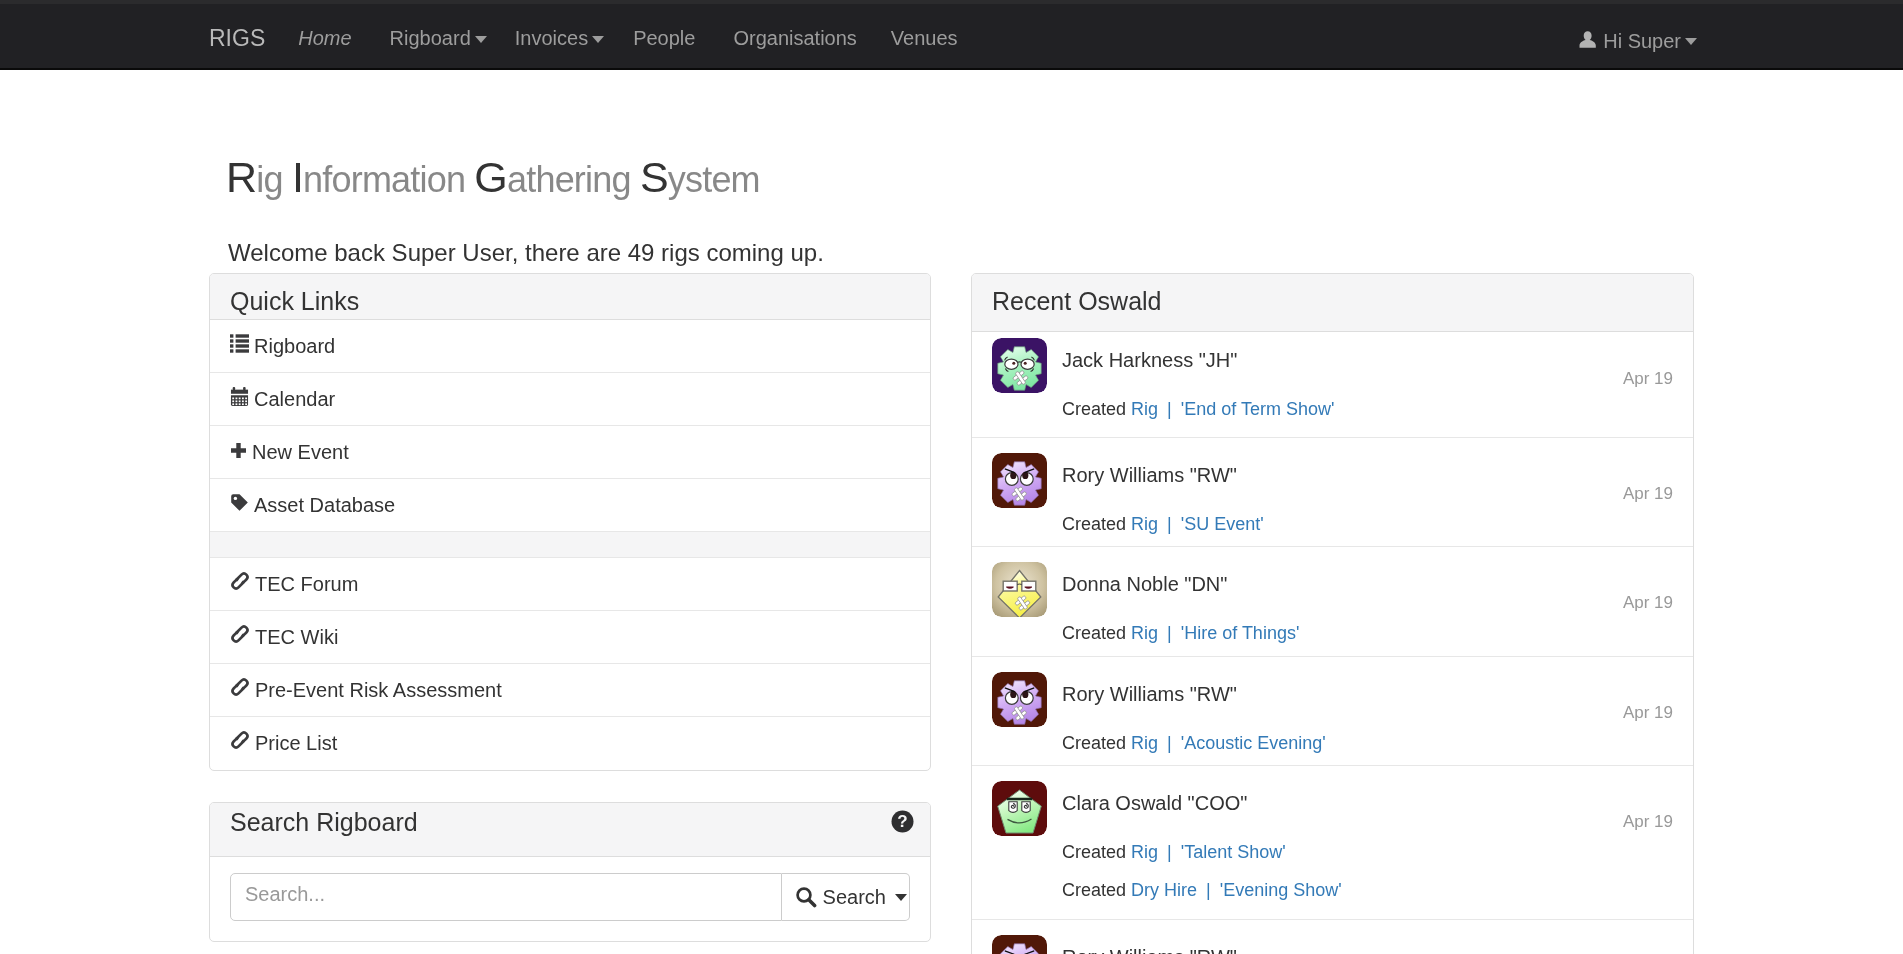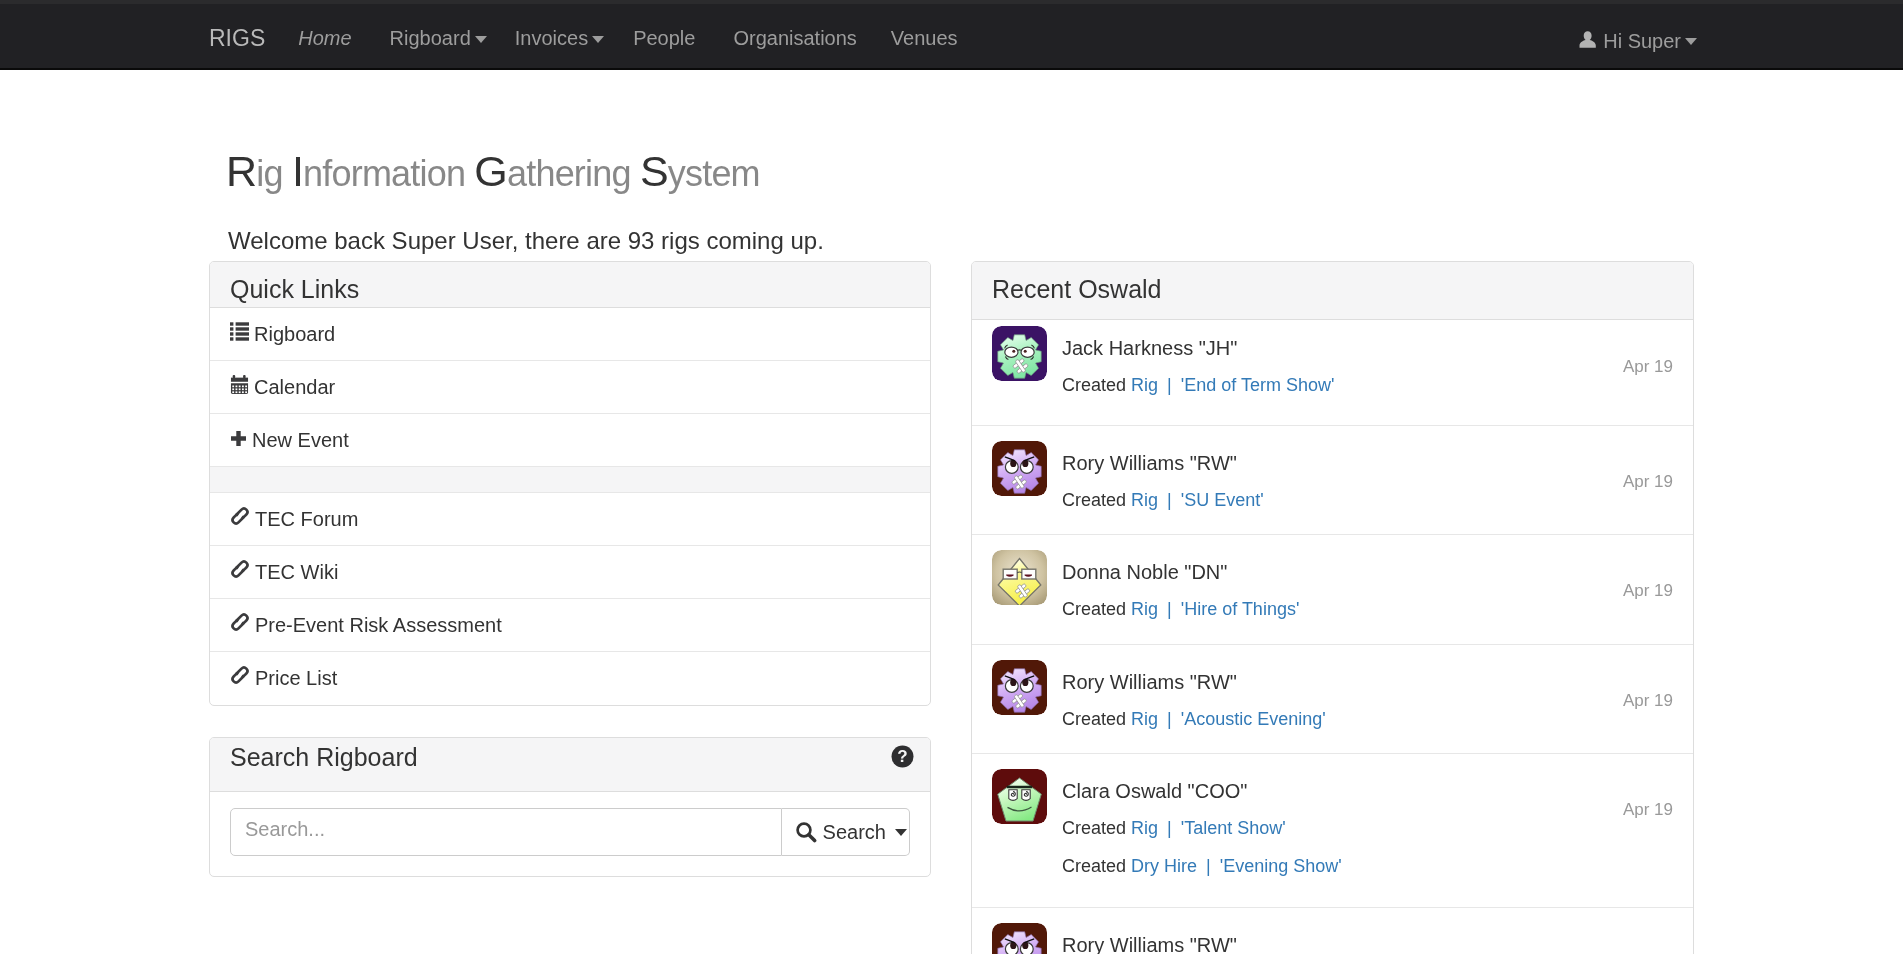--- a/index.html
+++ b/index.html
@@ -13,21 +13,21 @@
 .brand { color:#b9b9b9; font-size:23px; margin-right:0; }
 .navlinks { display:flex; align-items:center; }
 .navlinks .nl { color:#9d9d9d; font-size:20px; padding:0 17px; white-space:nowrap; }
 .nl.m1{margin-left:16px;font-style:italic;} .nl.m2{margin-left:4px;} .nl.m3{margin-left:-6px;} .nl.m4{margin-left:-5px;} .nl.m5{margin-left:4px;} .nl.m6{margin-left:0;}
 .caret { display:inline-block; width:0; height:0; border-left:6.5px solid transparent; border-right:6.5px solid transparent; border-top:7px solid #9d9d9d; vertical-align:middle; margin-left:4px; }
 .navright { position:absolute; right:-3px; top:5px; height:64px; display:flex; align-items:center; color:#9d9d9d; font-size:20px; }
 .usericon { display:inline-block; margin-right:5px; position:relative; top:1px; }
 
 
 .container { width:1485px; margin:0 auto; }
-h1.riggs { margin:79px 0 0 17px; font-weight:normal; font-size:36px; color:#888; letter-spacing:-0.8px; line-height:44px; }
+h1.riggs { margin:79px 0 0 17px; font-weight:normal; font-size:36px; color:#888; letter-spacing:-0.8px; line-height:56px; }
 h1.riggs b { font-weight:normal; font-size:43px; color:#333; }
 .welcome { margin:28px 0 0 19px; font-size:24px; color:#333; line-height:33px; }
 .cols { display:flex; margin-top:4px; }
 .colL { width:722px; }
 .colR { width:723px; margin-left:40px; }
 
 .panel { border:1px solid #ddd; border-radius:5px; background:#fff; }
 .phead { background:#f5f5f6; border-bottom:1px solid #ddd; border-radius:4px 4px 0 0; color:#333; }
 .phead.big { padding:14px 20px 5px; font-size:25px; line-height:26px; }
 .phead.rc { padding:14px 20px 17px; font-size:25px; line-height:26px; }
@@ -49,21 +49,21 @@
 
 
 .rcitem { padding:15px 20px 0 20px; border-bottom:1px solid #e7e7e7; display:flex; height:109.3px; overflow:visible; }
 .rcitem.clara { height:154.3px; }
 .rcitem.last { height:120px; border-bottom:none; }
 .rcitem.first { padding-top:6px; height:106px; }
 .rcitem:last-child { border-bottom:none; }
 .avatar { width:55px; height:55px; border-radius:9px; flex:none; margin-right:15px; }
 .rcbody { flex:1; }
 .rcname { font-size:20px; color:#333; margin:10px 0 0 0; line-height:25px; }
-.rcline { font-size:18px; color:#333; margin:13px 0 0 0; line-height:23px; }
+.rcline { font-size:18px; color:#333; margin:25px 0 0 0; line-height:23px; }
 .rcline + .rcline { margin-top:15px; }
 .rcline a { color:#337ab7; }
 .pp { margin:0 9px; }
 .rcdate { font-size:17px; color:#999; margin-top:31px; white-space:nowrap; }
 </style>
 </head>
 <body>
 <div class="navbar">
   <div class="navwrap">
     <span class="brand">RIGS</span>
@@ -79,21 +79,21 @@
       <span class="usericon"><svg width="20" height="19" viewBox="0 0 16.6 16.8" fill="#b3b3b3">
             <path d="M8 1.2c2.1 0 3.5 1.6 3.5 3.8 0 1.5-.7 3-1.7 3.8 2.9.7 5.4 2.6 5.4 4.9v2.1H0.8v-2.1c0-2.3 2.5-4.2 5.4-4.9-1-.8-1.7-2.3-1.7-3.8C4.5 2.8 5.9 1.2 8 1.2z"></path>
           </svg></span>
       Hi Super<span class="caret"></span>
     </div>
   </div>
 </div>
 
 <div class="container">
   <h1 class="riggs"><b>R</b>ig <b>I</b>nformation <b>G</b>athering <b>S</b>ystem</h1>
-  <div class="welcome">Welcome back Super User, there are 93 rigs coming up.</div>
+  <div class="welcome">Welcome back Super User, there are 49 rigs coming up.</div>
   <div class="cols">
     <div class="colL">
       <div class="panel">
         <div class="phead big">Quick Links</div>
         <div class="lgi"><span class="ic"><svg width="19" height="19" viewBox="0 0 19 18.4">
                 <rect x="0" y="0" width="3.4" height="3.4" fill="#3b3b3d"></rect>
                 <rect x="5.6" y="0" width="13.4" height="3.4" fill="#3b3b3d"></rect>
                 <rect x="0" y="5" width="3.4" height="3.4" fill="#3b3b3d"></rect>
                 <rect x="5.6" y="5" width="13.4" height="3.4" fill="#3b3b3d"></rect>
                 <rect x="0" y="10" width="3.4" height="3.4" fill="#3b3b3d"></rect>
@@ -118,20 +118,24 @@
                 <rect x="14.700000000000001" y="13.3" width="1.8" height="1.7" fill="#fff"></rect>
                 <rect x="1.9" y="16.2" width="1.8" height="1.7" fill="#fff"></rect>
                 <rect x="5.1" y="16.2" width="1.8" height="1.7" fill="#fff"></rect>
                 <rect x="8.3" y="16.2" width="1.8" height="1.7" fill="#fff"></rect>
                 <rect x="11.500000000000002" y="16.2" width="1.8" height="1.7" fill="#fff"></rect>
                 <rect x="14.700000000000001" y="16.2" width="1.8" height="1.7" fill="#fff"></rect>
               </svg></span>Calendar</div>
         <div class="lgi"><span class="ic"><svg width="17" height="17" viewBox="0 0 17 17">
                 <path d="M6.3 1 h4.4 v5.3 h5.3 v4.4 h-5.3 v5.3 h-4.4 v-5.3 h-5.3 v-4.4 h5.3 Z" fill="#3b3b3d"></path>
               </svg></span>New Event</div>
+        <div class="lgi"><span class="ic"><svg width="19" height="19" viewBox="0 0 19 19">
+                <path d="M9.5 1.2 L17.8 9.5 L9.5 17.8 L1.2 9.5 L1.2 3.2 A2 2 0 0 1 3.2 1.2 Z" fill="#3b3b3d" transform="rotate(0 9.5 9.5)"></path>
+                <circle cx="5.4" cy="5.4" r="1.7" fill="#fff"></circle>
+              </svg></span>Asset Database</div>
         <div class="lgi-div"></div>
         <div class="lgi"><span class="ic"><svg width="20" height="20" viewBox="-0.8 -0.8 21.6 21.6">
                 <g transform="rotate(45 10 10)" fill="none" stroke="#3b3b3d" stroke-width="2.9" stroke-linecap="butt">
                   <path d="M -3.7 7.4 L -3.7 -1.2 Q -3.7 -4.9 0 -4.9 Q 3.7 -4.9 3.7 -1.2 L 3.7 1.6 Q 3.7 3.5 1.8 3.6" transform="translate(10 5.2)"></path>
                   <path d="M -3.7 7.4 L -3.7 -1.2 Q -3.7 -4.9 0 -4.9 Q 3.7 -4.9 3.7 -1.2 L 3.7 1.6 Q 3.7 3.5 1.8 3.6" transform="translate(10 14.8) rotate(180)"></path>
                 </g>
               </svg></span>TEC Forum</div>
         <div class="lgi"><span class="ic"><svg width="20" height="20" viewBox="-0.8 -0.8 21.6 21.6">
                 <g transform="rotate(45 10 10)" fill="none" stroke="#3b3b3d" stroke-width="2.9" stroke-linecap="butt">
                   <path d="M -3.7 7.4 L -3.7 -1.2 Q -3.7 -4.9 0 -4.9 Q 3.7 -4.9 3.7 -1.2 L 3.7 1.6 Q 3.7 3.5 1.8 3.6" transform="translate(10 5.2)"></path>

